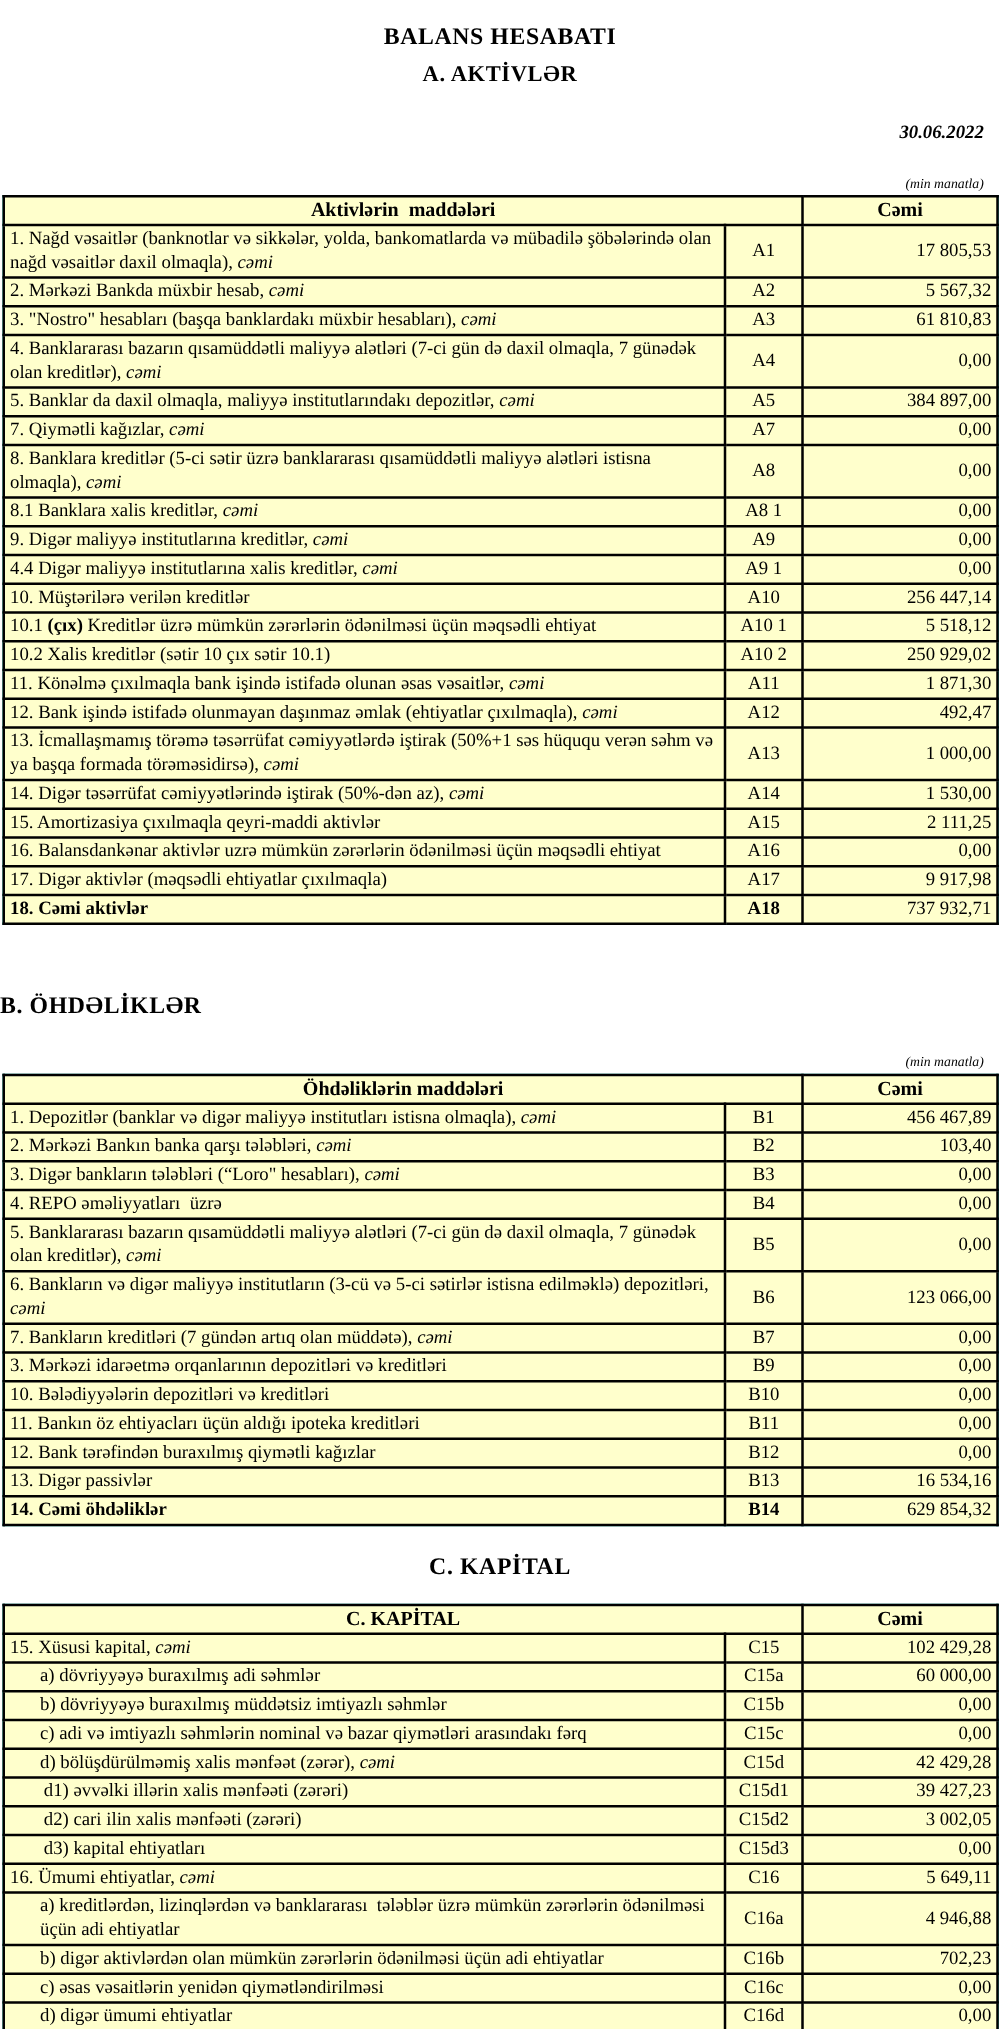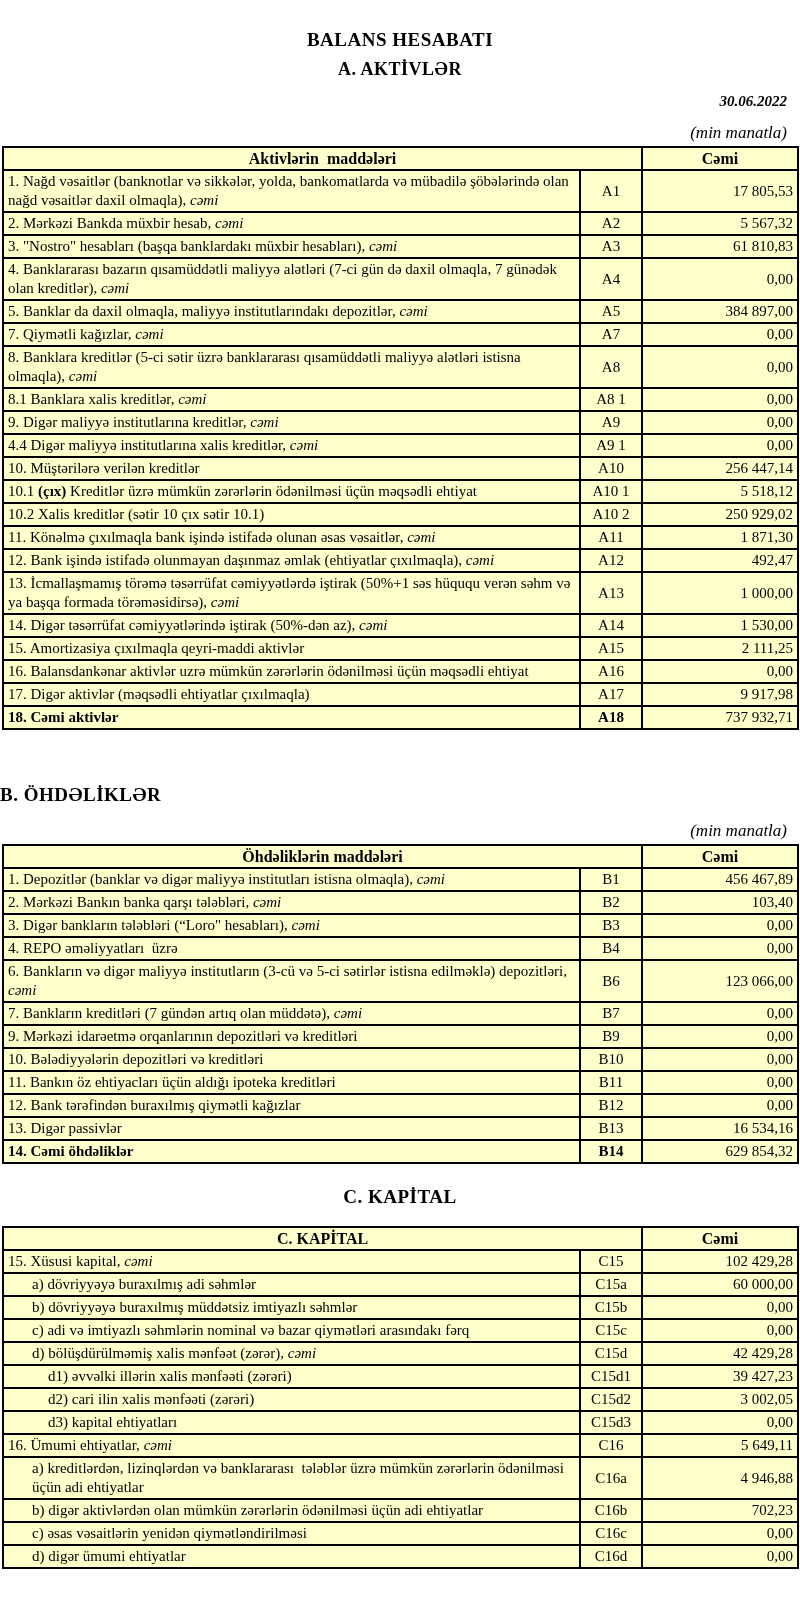--- a/index.html
+++ b/index.html
@@ -13,21 +13,21 @@
     width: 800px;
     min-height: 1623px;
     background: #ffffff;
     overflow: hidden;
   }
   .doc-title {
     text-align: center;
     font-weight: bold;
     font-size: 19px;
     letter-spacing: 0.5px;
-    margin-top: 28px;
+    margin-top: 18px;
     line-height: 24px;
   }
   .doc-subtitle {
     text-align: center;
     font-weight: bold;
     font-size: 18px;
     letter-spacing: 0.5px;
     margin-top: 5px;
     line-height: 24px;
   }
@@ -49,26 +49,26 @@
     line-height: 26px;
   }
   .right-meta {
     text-align: right;
     padding-right: 13px;
   }
   .date-line {
     font-style: italic;
     font-weight: bold;
     font-size: 15px;
-    margin-top: 12px;
+    margin-top: 27px;
   }
   .units-line {
     font-style: italic;
-    font-size: 17px;
-    margin-top: 13px;
+    font-size: 11px;
+    margin-top: 26px;
     margin-bottom: 3px;
   }
   table.fin-table {
     border-collapse: collapse;
     table-layout: fixed;
     width: 795px;
     margin-left: 2px;
     background: #14b8a6;
   }
   table.fin-table th,
@@ -86,21 +86,21 @@
   }
   table.fin-table td {
     font-size: 15px;
     line-height: 19px;
     padding: 1px 4px;
   }
   td.label-cell { text-align: left; }
   td.code-cell  { text-align: center; font-family: Liberation Serif, serif; }
   td.value-cell { text-align: right; padding-right: 5px; }
   td.label-cell.indent1 { padding-left: 28px; }
-  td.label-cell.indent2 { padding-left: 44px; }
+  td.label-cell.indent2 { padding-left: 31px; }
   .em { font-style: italic; }
   .strong { font-weight: bold; }
   tr.total-row td.label-cell,
   tr.total-row td.code-cell { font-weight: bold; }
 </style>
 </head>
 <body>
 
 <div class="page">
 
@@ -261,31 +261,36 @@
           <td class="label-cell"><span>3. Digər bankların tələbləri (“Loro" hesabları), </span><span class="em">cəmi</span></td>
           <td class="code-cell">B3</td>
           <td class="value-cell">0,00</td>
         </tr>
         <tr>
           <td class="label-cell"><span>4. REPO əməliyyatları&nbsp; üzrə</span></td>
           <td class="code-cell">B4</td>
           <td class="value-cell">0,00</td>
         </tr>
         <tr>
+          <td class="label-cell"><span>5. Banklararası bazarın qısamüddətli maliyyə alətləri (7-ci gün də daxil olmaqla, 7 günədək olan kreditlər), </span><span class="em">cəmi</span></td>
+          <td class="code-cell">B5</td>
+          <td class="value-cell">0,00</td>
+        </tr>
+        <tr>
           <td class="label-cell"><span>6. Bankların və digər maliyyə institutların (3-cü və 5-ci sətirlər istisna edilməklə) depozitləri, </span><span class="em">cəmi</span></td>
           <td class="code-cell">B6</td>
           <td class="value-cell">123 066,00</td>
         </tr>
         <tr>
           <td class="label-cell"><span>7. Bankların kreditləri (7 gündən artıq olan müddətə), </span><span class="em">cəmi</span></td>
           <td class="code-cell">B7</td>
           <td class="value-cell">0,00</td>
         </tr>
         <tr>
-          <td class="label-cell"><span>9. Mərkəzi idarəetmə orqanlarının depozitləri və kreditləri</span></td>
+          <td class="label-cell"><span>3. Mərkəzi idarəetmə orqanlarının depozitləri və kreditləri</span></td>
           <td class="code-cell">B9</td>
           <td class="value-cell">0,00</td>
         </tr>
         <tr>
           <td class="label-cell"><span>10. Bələdiyyələrin depozitləri və kreditləri</span></td>
           <td class="code-cell">B10</td>
           <td class="value-cell">0,00</td>
         </tr>
         <tr>
           <td class="label-cell"><span>11. Bankın öz ehtiyacları üçün aldığı ipoteka kreditləri</span></td>

